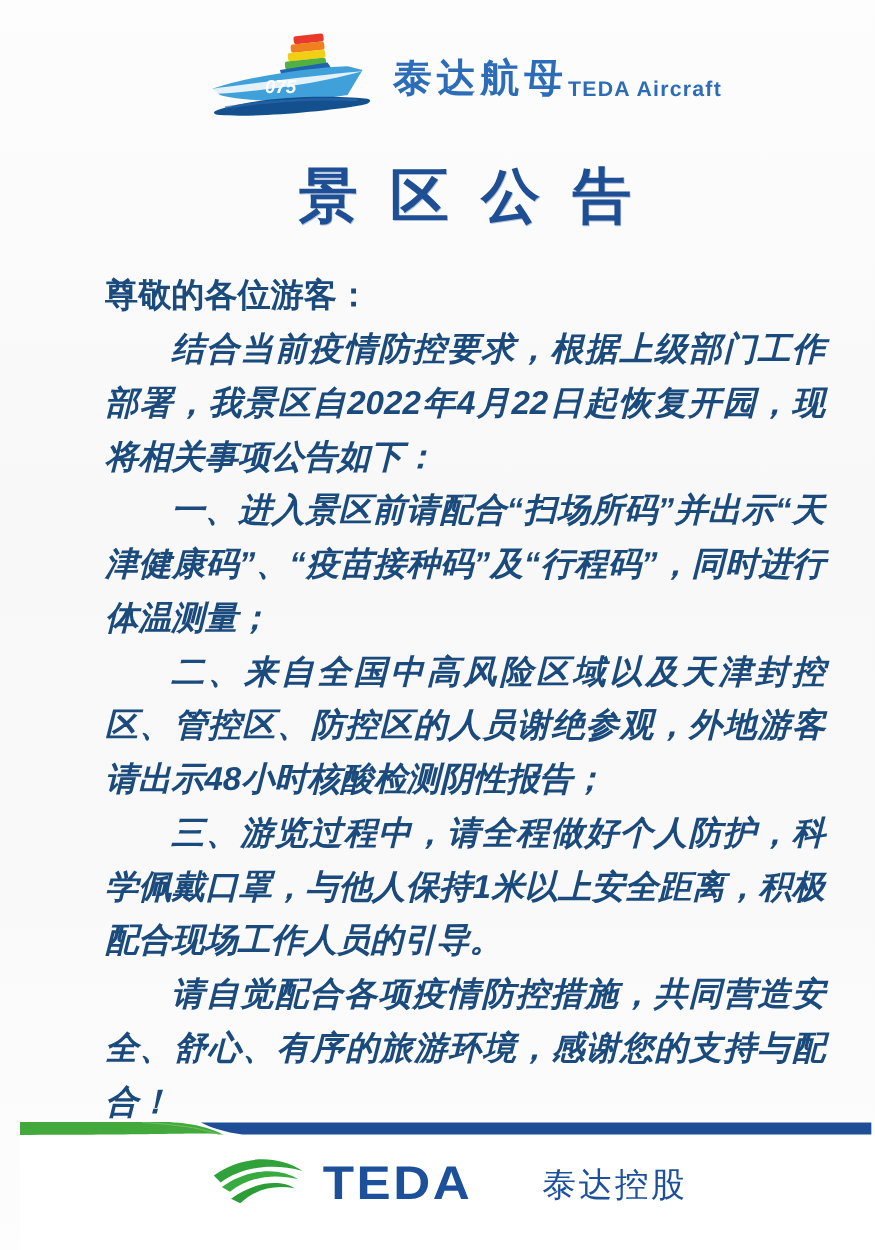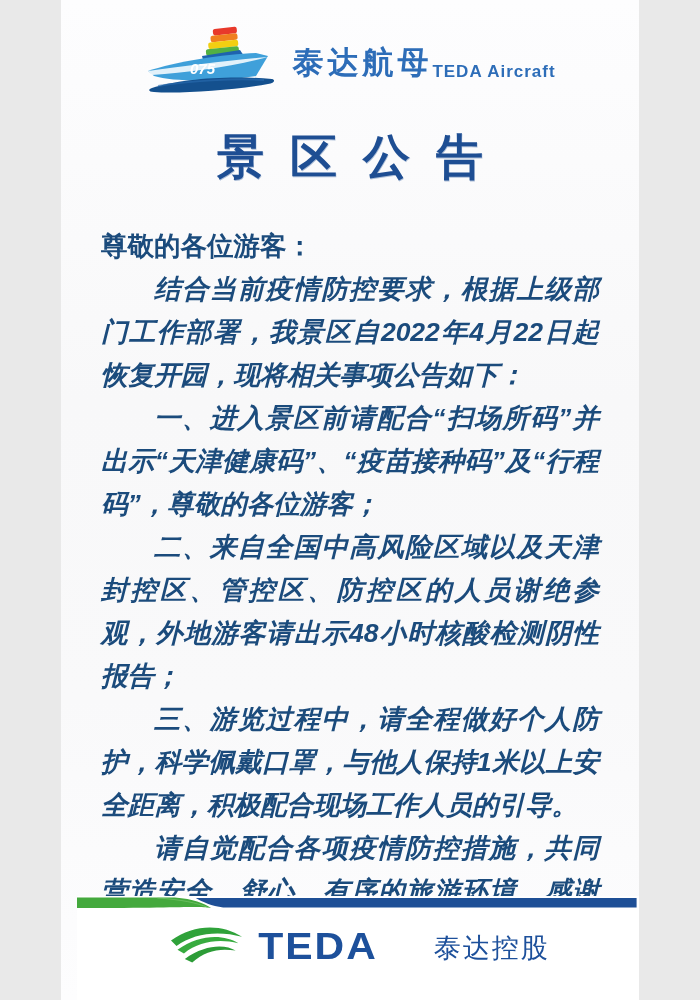--- a/index.html
+++ b/index.html
@@ -1,25 +1,26 @@
 <!DOCTYPE html>
 <html><head>
 <meta charset="utf-8">
 <style>
   * { margin: 0; padding: 0; box-sizing: border-box; }
   html, body { background: #e9e9e9; }
   body { font-family: "Liberation Sans", "DejaVu Sans", sans-serif; }
 
   .page {
     position: relative;
-    width: 578px;
+    width: 700px;
     height: 1000px;
     margin: 0 auto;
     overflow: hidden;
     background: linear-gradient(180deg, #fdfdfe 0%, #f8f8f9 40%, #f9f9fa 70%, #fdfdfe 100%);
+    padding-left: 44px;
   }
 
   
   .brand {
     display: flex;
     justify-content: center;
     align-items: center;
     gap: 10px;
     padding-top: 26px;
   }
@@ -46,21 +47,21 @@
     font-size: 47px;
     font-weight: 700;
     color: #1e4e93;
     letter-spacing: 26px;
     padding-left: 26px; 
     text-shadow: 0.5px 0.5px 0 rgba(30,78,147,0.35);
   }
 
   
   .content {
-    margin-top: 36px;
+    margin-top: 26px;
     padding: 0 40px;
     color: #1b4b7c;
     font-size: 26.5px;
     font-weight: 700;
     line-height: 43px;
     text-align: justify;
   }
   .content p { margin: 0; }
   .content p.indent { text-indent: 2em; font-style: italic; }
 
@@ -147,21 +148,21 @@
       <div class="brand-cn">泰达航母</div>
       <div class="brand-en">TEDA Aircraft</div>
     </div>
   </div>
 
   <h1 class="page-title">景区公告</h1>
 
   <div class="content">
     <p class="salutation">尊敬的各位游客：</p>
     <p class="indent">结合当前疫情防控要求，根据上级部门工作部署，我景区自2022年4月22日起恢复开园，现将相关事项公告如下：</p>
-    <p class="indent">一、进入景区前请配合“扫场所码”并出示“天津健康码”、“疫苗接种码”及“行程码”，尊敬的各位游客；</p>
+    <p class="indent">一、进入景区前请配合“扫场所码”并出示“天津健康码”、“疫苗接种码”及“行程码”，同时进行体温测量；</p>
     <p class="indent">二、来自全国中高风险区域以及天津封控区、管控区、防控区的人员谢绝参观，外地游客请出示48小时核酸检测阴性报告；</p>
     <p class="indent">三、游览过程中，请全程做好个人防护，科学佩戴口罩，与他人保持1米以上安全距离，积极配合现场工作人员的引导。</p>
     <p class="indent">请自觉配合各项疫情防控措施，共同营造安全、舒心、有序的旅游环境，感谢您的支持与配合！</p>
   </div>
 
   <div class="signature">
     <p class="company">天津滨海泰达航母旅游集团股份有限公司</p>
     <p class="date">2022年4月20日</p>
   </div>
 

